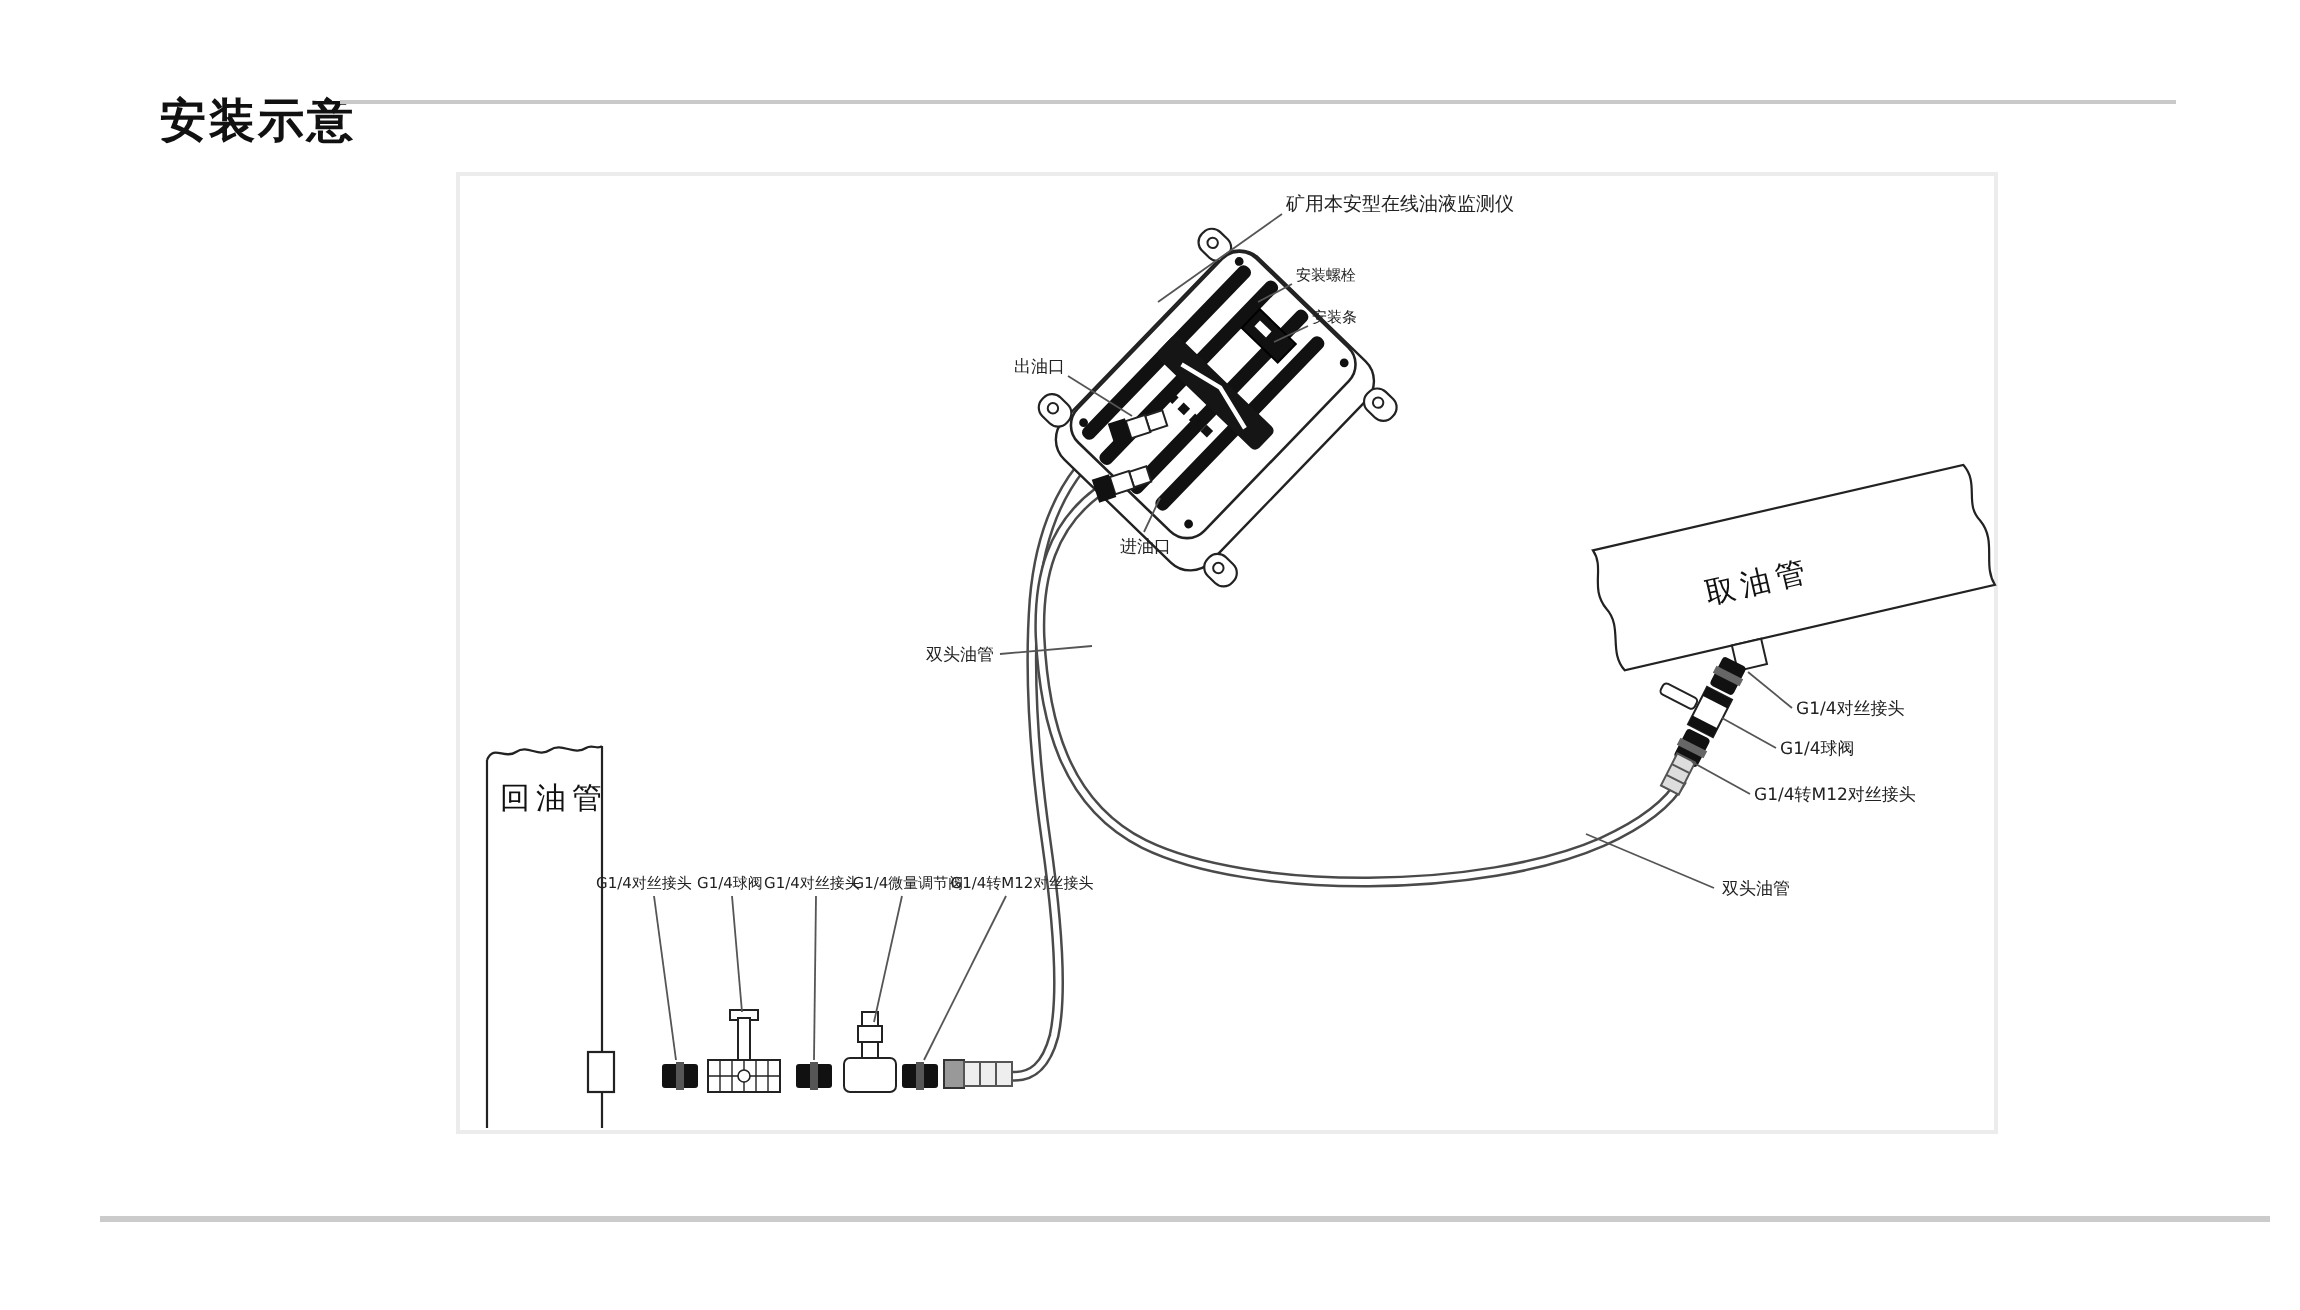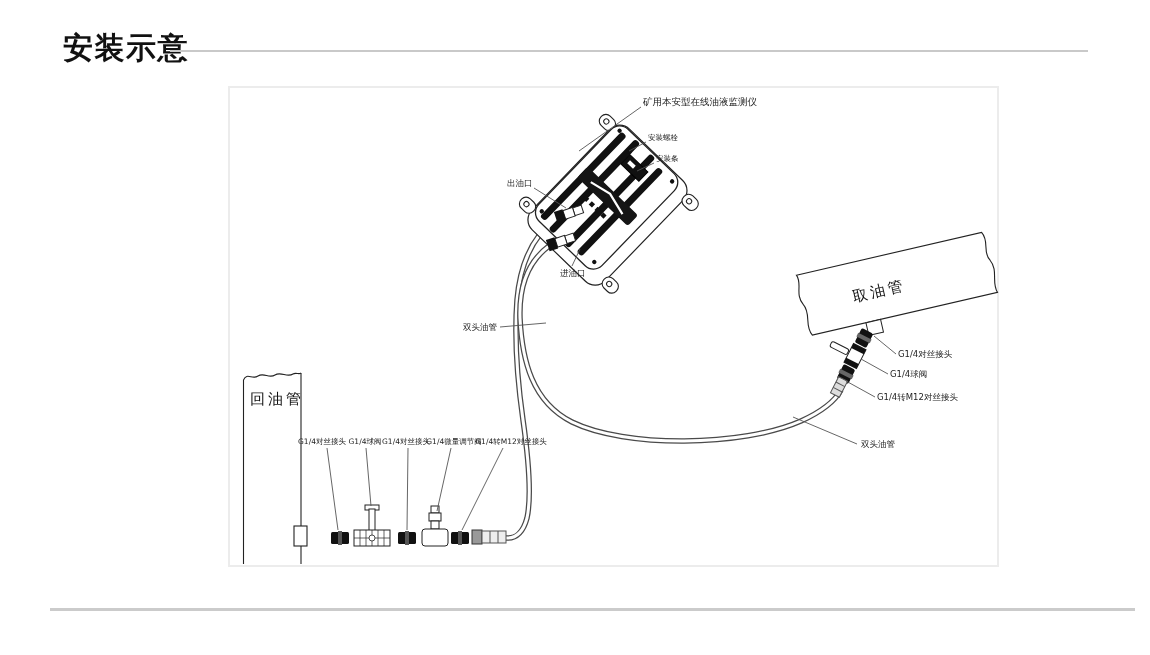--- a/index.html
+++ b/index.html
@@ -1,22 +1,22 @@
 <!DOCTYPE html>
 <html><head>
 <meta charset="utf-8">
 <style>
   html,body{margin:0;padding:0;}
   body{
     width:1150px;height:655px;position:relative;background:#ffffff;
     font-family:"DejaVu Sans","Liberation Sans",sans-serif;overflow:hidden;
   }
   .page-title{
-    position:absolute;left:63px;top:28px;font-size:30px;font-weight:700;
-    color:#111;letter-spacing:1.5px;margin:0;
+    position:absolute;left:63px;top:28px;font-size:23px;font-weight:700;
+    color:#111;letter-spacing:1.5px;margin:17px;
   }
   .title-rule{position:absolute;left:170px;top:50px;width:918px;height:2px;background:#c9c9c9;}
   .bottom-rule{position:absolute;left:50px;top:608px;width:1085px;height:3px;background:#cbcbcb;}
   .diagram-wrap{position:absolute;left:0;top:0;width:1150px;height:655px;}
   svg{position:absolute;left:0;top:0;}
   svg text{font-family:"DejaVu Sans","Liberation Sans",sans-serif;fill:#222;}
   .lbl-xs{font-size:7.5px;}
   .lbl-s{font-size:8.5px;}
   .lbl-m{font-size:9.5px;}
   .pipe-label{font-size:15px;letter-spacing:3px;fill:#111;}

